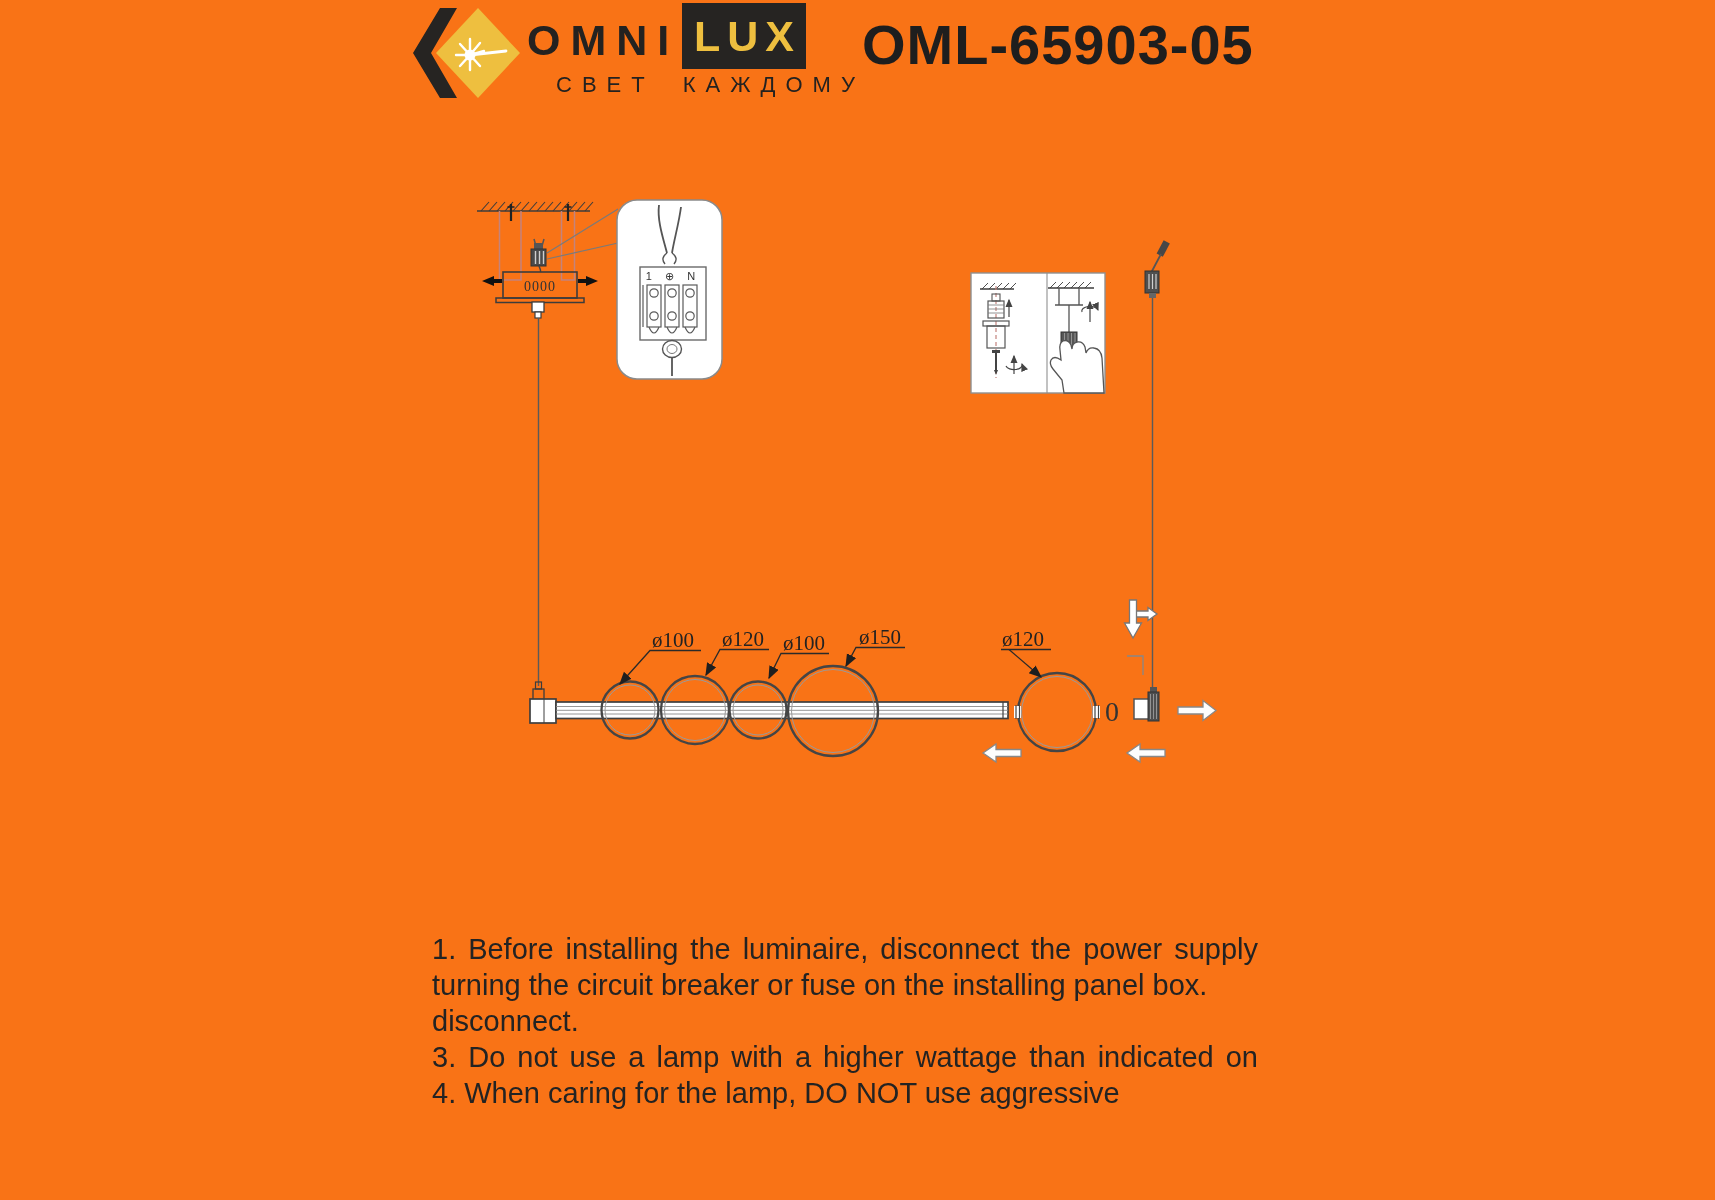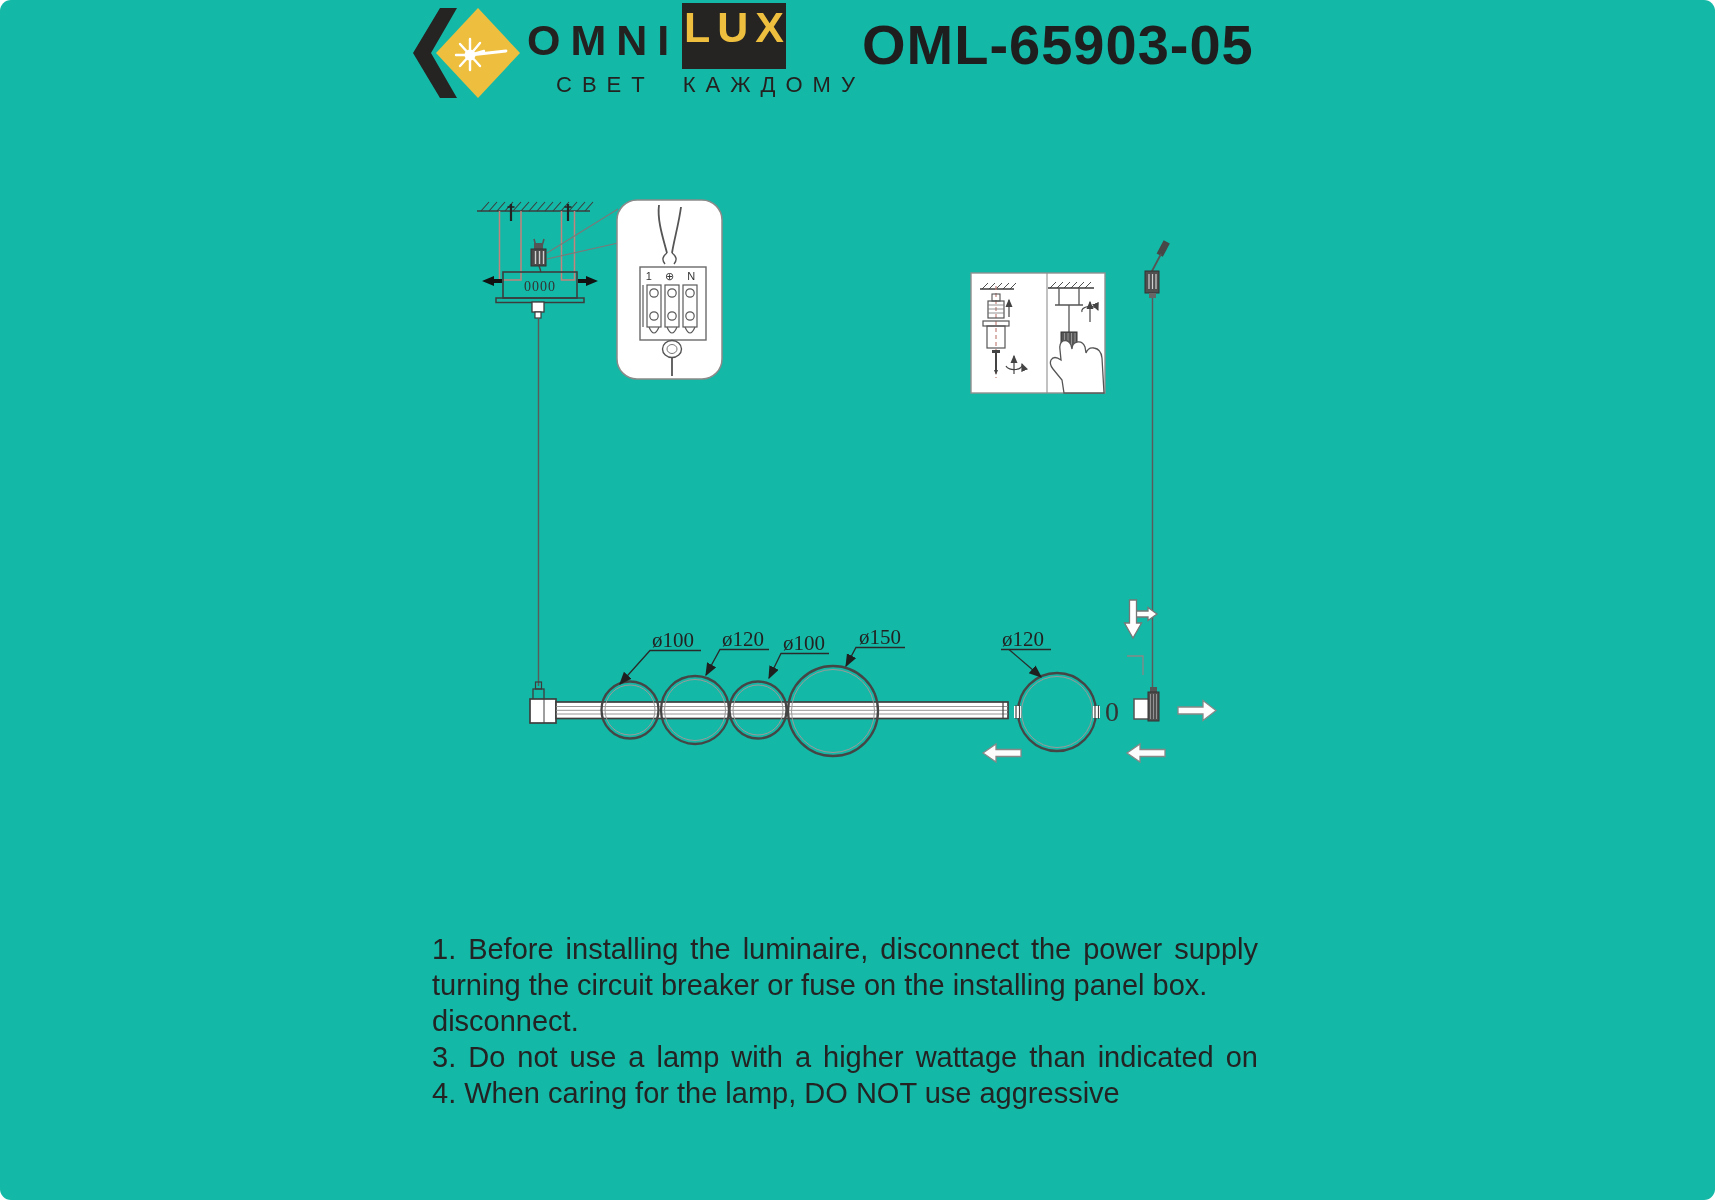--- a/index.html
+++ b/index.html
@@ -1,23 +1,23 @@
 <!DOCTYPE html>
 <html><head>
 <meta charset="utf-8">
 <style>
   html,body{margin:0;padding:0;background:#ffffff;}
-  .page{position:relative;width:1715px;height:1200px;background:#14b8a6;overflow:hidden;
-        font-family:"Liberation Sans",sans-serif;color:#222;border-radius:11px;}
+  .page{position:relative;width:1715px;height:1200px;background:#f97316;overflow:hidden;
+        font-family:"Liberation Sans",sans-serif;color:#222;}
   
   .logo-icon{position:absolute;left:410px;top:6px;width:112px;height:94px;}
   .brand-omni{position:absolute;left:527px;top:16px;font-size:43px;font-weight:bold;
               letter-spacing:10px;color:#242220;}
-  .lux-box{position:absolute;left:682px;top:3px;width:104px;height:66px;background:#262422;
-           display:flex;align-items:flex-start;justify-content:center;}
+  .lux-box{position:absolute;left:682px;top:3px;width:124px;height:66px;background:#262422;
+           display:flex;align-items:center;justify-content:center;}
   .lux-box span{color:#eebf3f;font-size:43px;font-weight:bold;letter-spacing:7px;padding-left:7px;}
   .tagline{position:absolute;left:556px;top:72px;font-size:22px;letter-spacing:10px;
            word-spacing:12px;color:#242220;white-space:nowrap;}
   .model{position:absolute;left:862px;top:12px;font-size:56px;font-weight:bold;color:#1e1e1e;
          letter-spacing:1px;white-space:nowrap;}
   
   .diagram-svg{position:absolute;left:0;top:0;width:1715px;height:1200px;}
   
   .instructions{position:absolute;left:432px;top:931px;width:826px;font-size:29px;
                 line-height:36px;color:#232323;}

